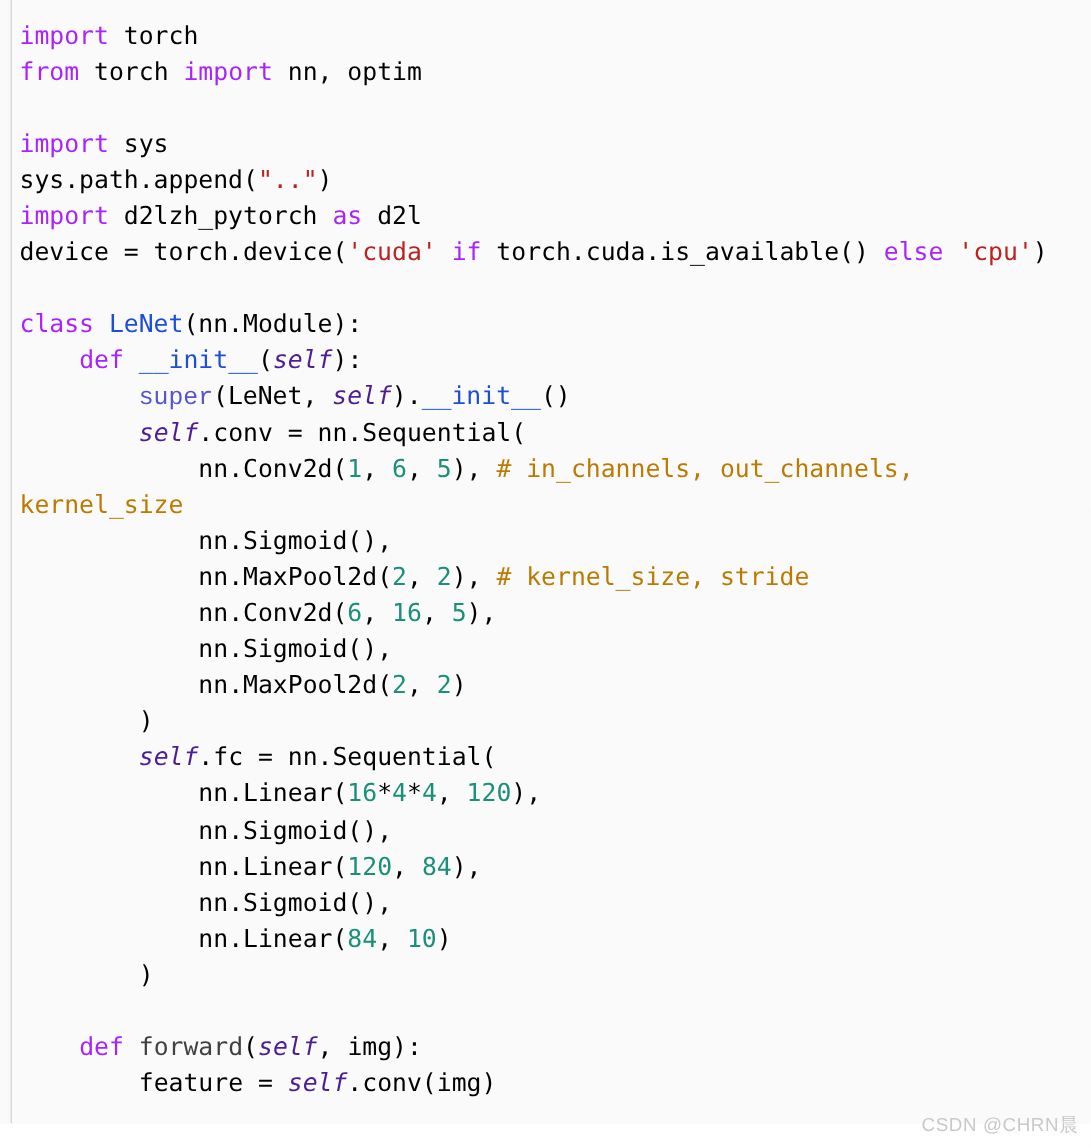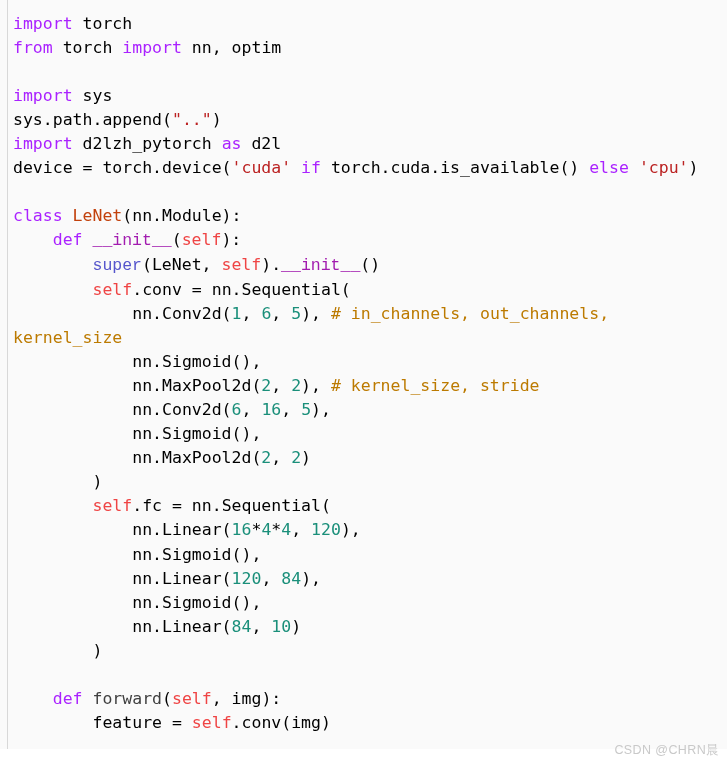--- a/index.html
+++ b/index.html
@@ -50,25 +50,25 @@
   }
 
   .ln {
     display: block;
     min-height: 24.05px;
     white-space: pre-wrap;
   }
 
   
   .k   { color: #aa22ff; font-weight: normal; }  
-  .nc  { color: #c2410c; }                        
+  .nc  { color: #1d4ed8; }                        
   .nf  { color: #404040; }                        
-  .bp  { color: #ef4444; }                        
+  .bp  { color: #4c1d95; font-style: italic; }                        
   .nb  { color: #5555cc; font-family: Liberation Mono, monospace; }                        
-  .fm  { color: #a21caf; font-family: Liberation Mono, monospace; }                        
+  .fm  { color: #1d4ed8; }                        
   .s   { color: #bb2222; }                        
   .m   { color: #1a8f7a; }                        
   .c   { color: #bc7a00; font-style: normal; }    
   .n   { color: #000000; }                        
   .o   { color: #000000; }                        
 
   #watermark {
     position: absolute;
     right: 8px;
     bottom: 6px;

